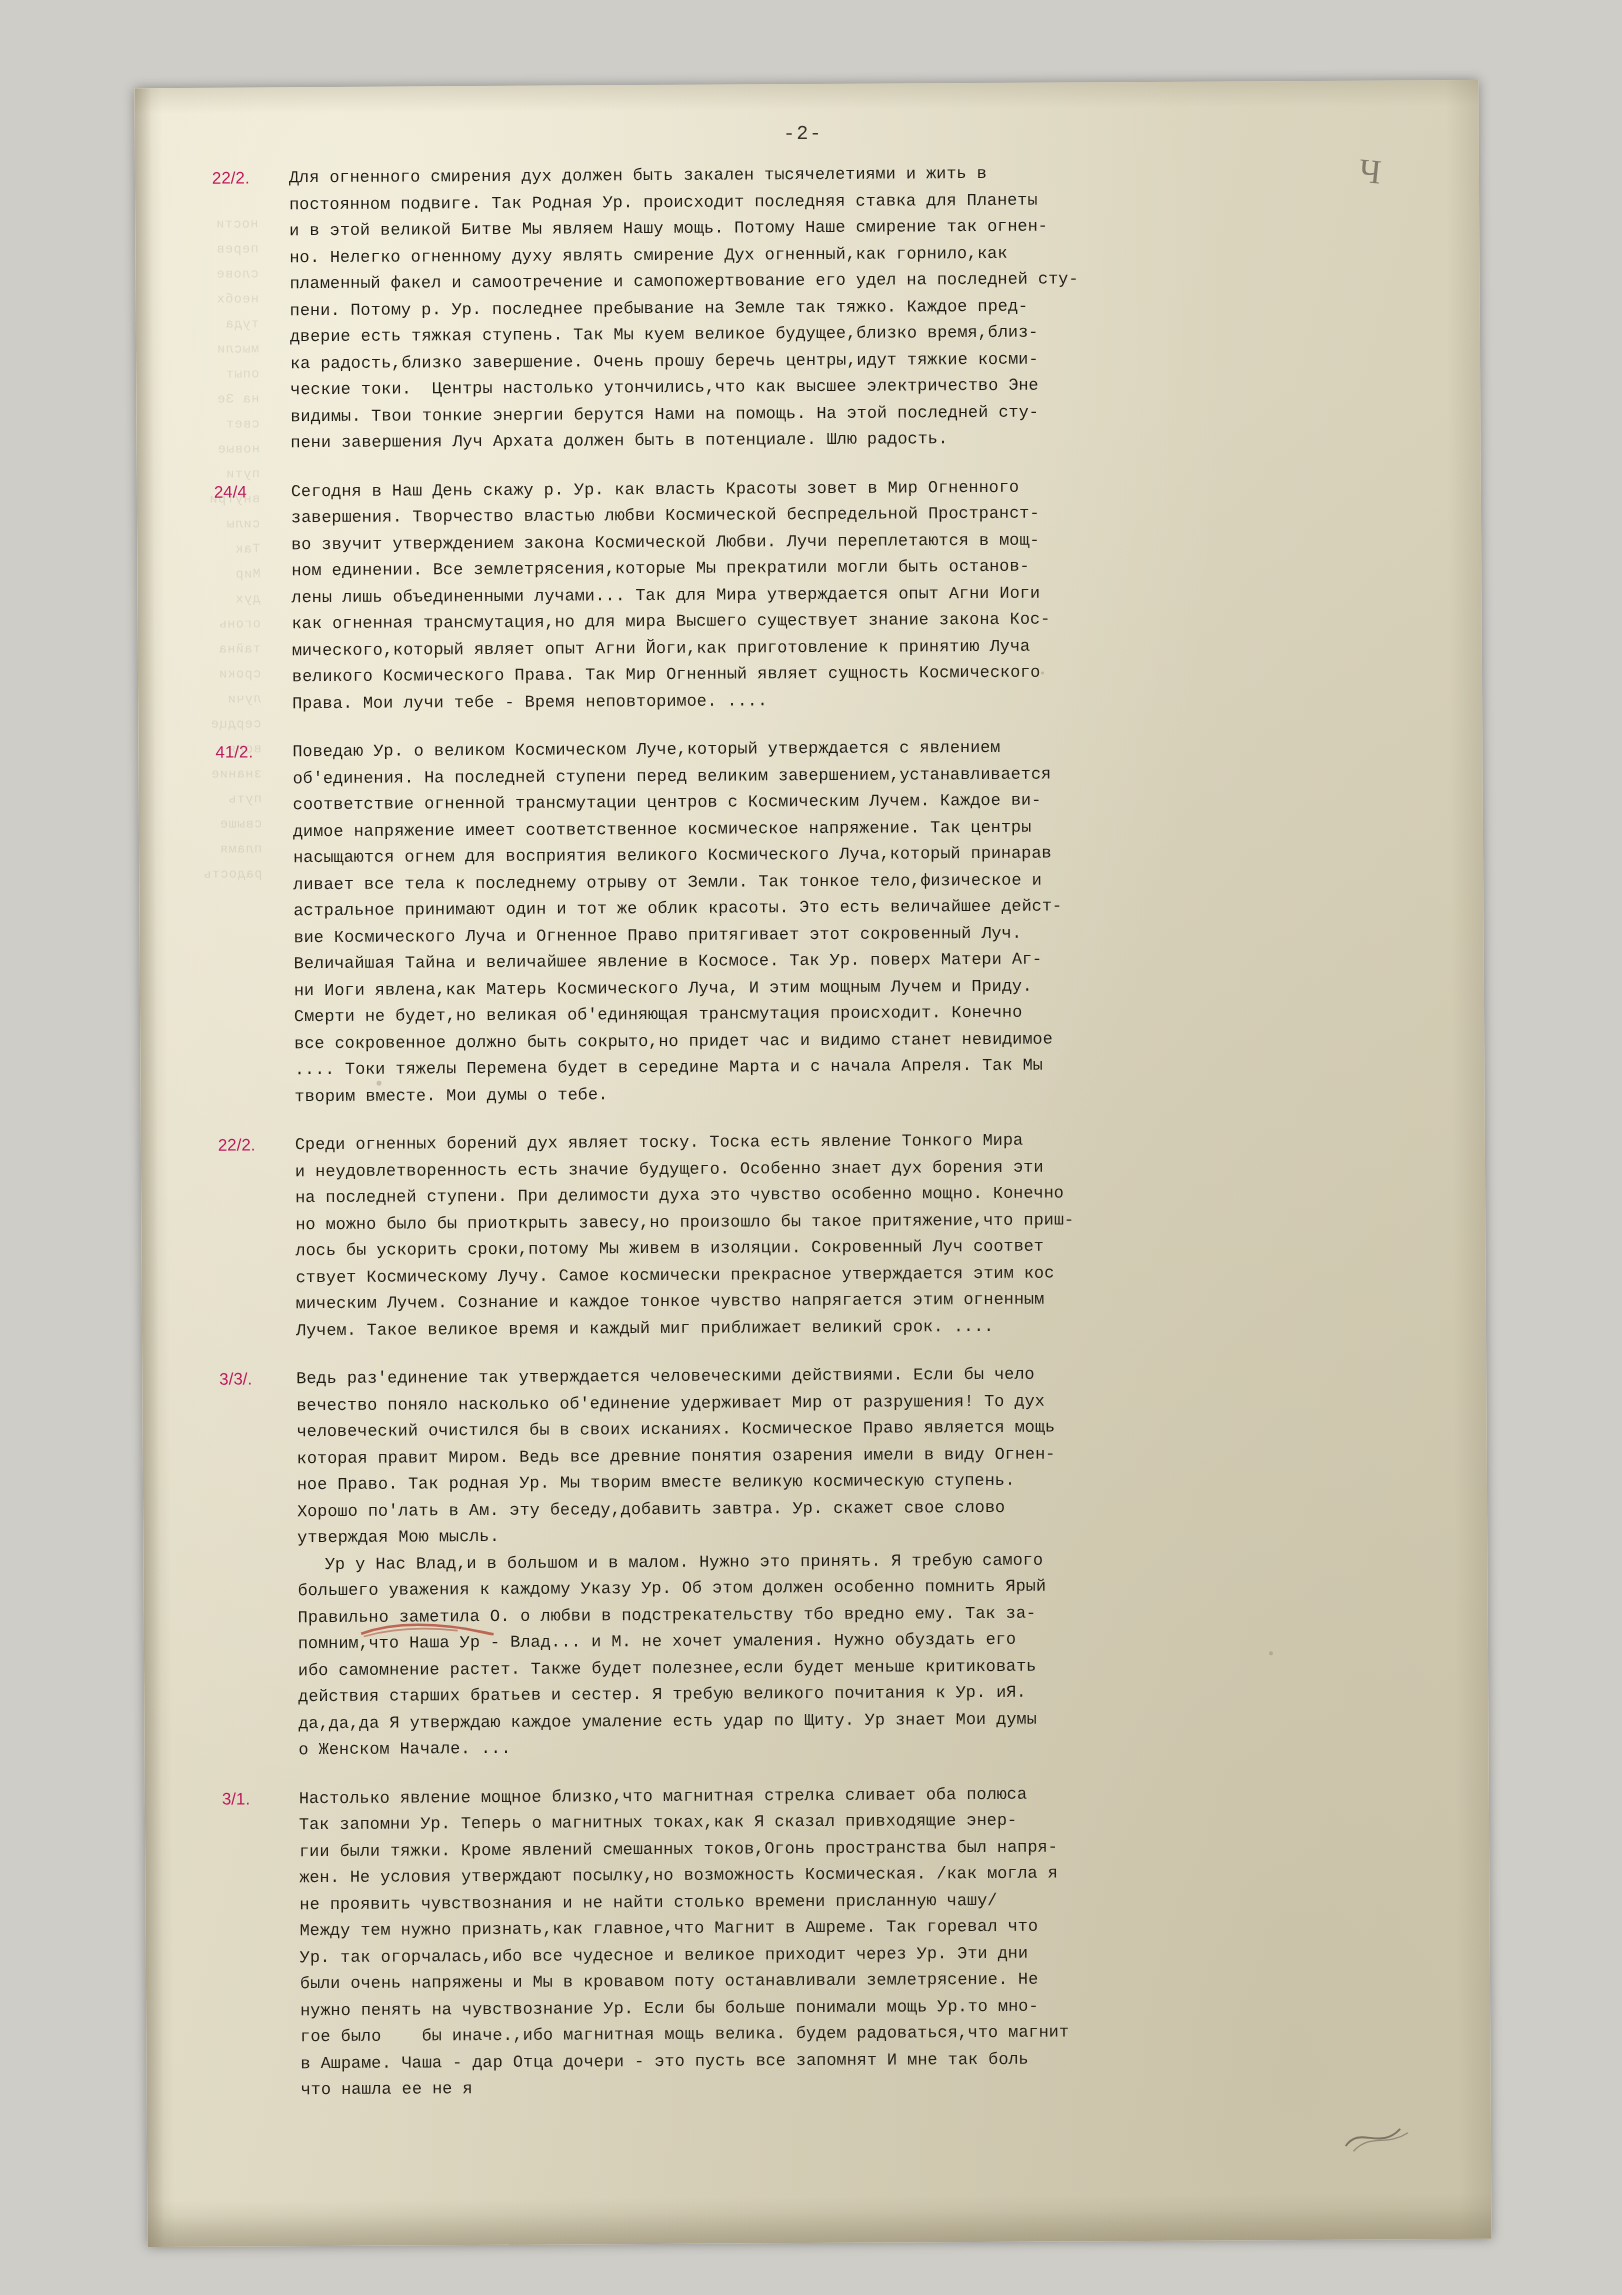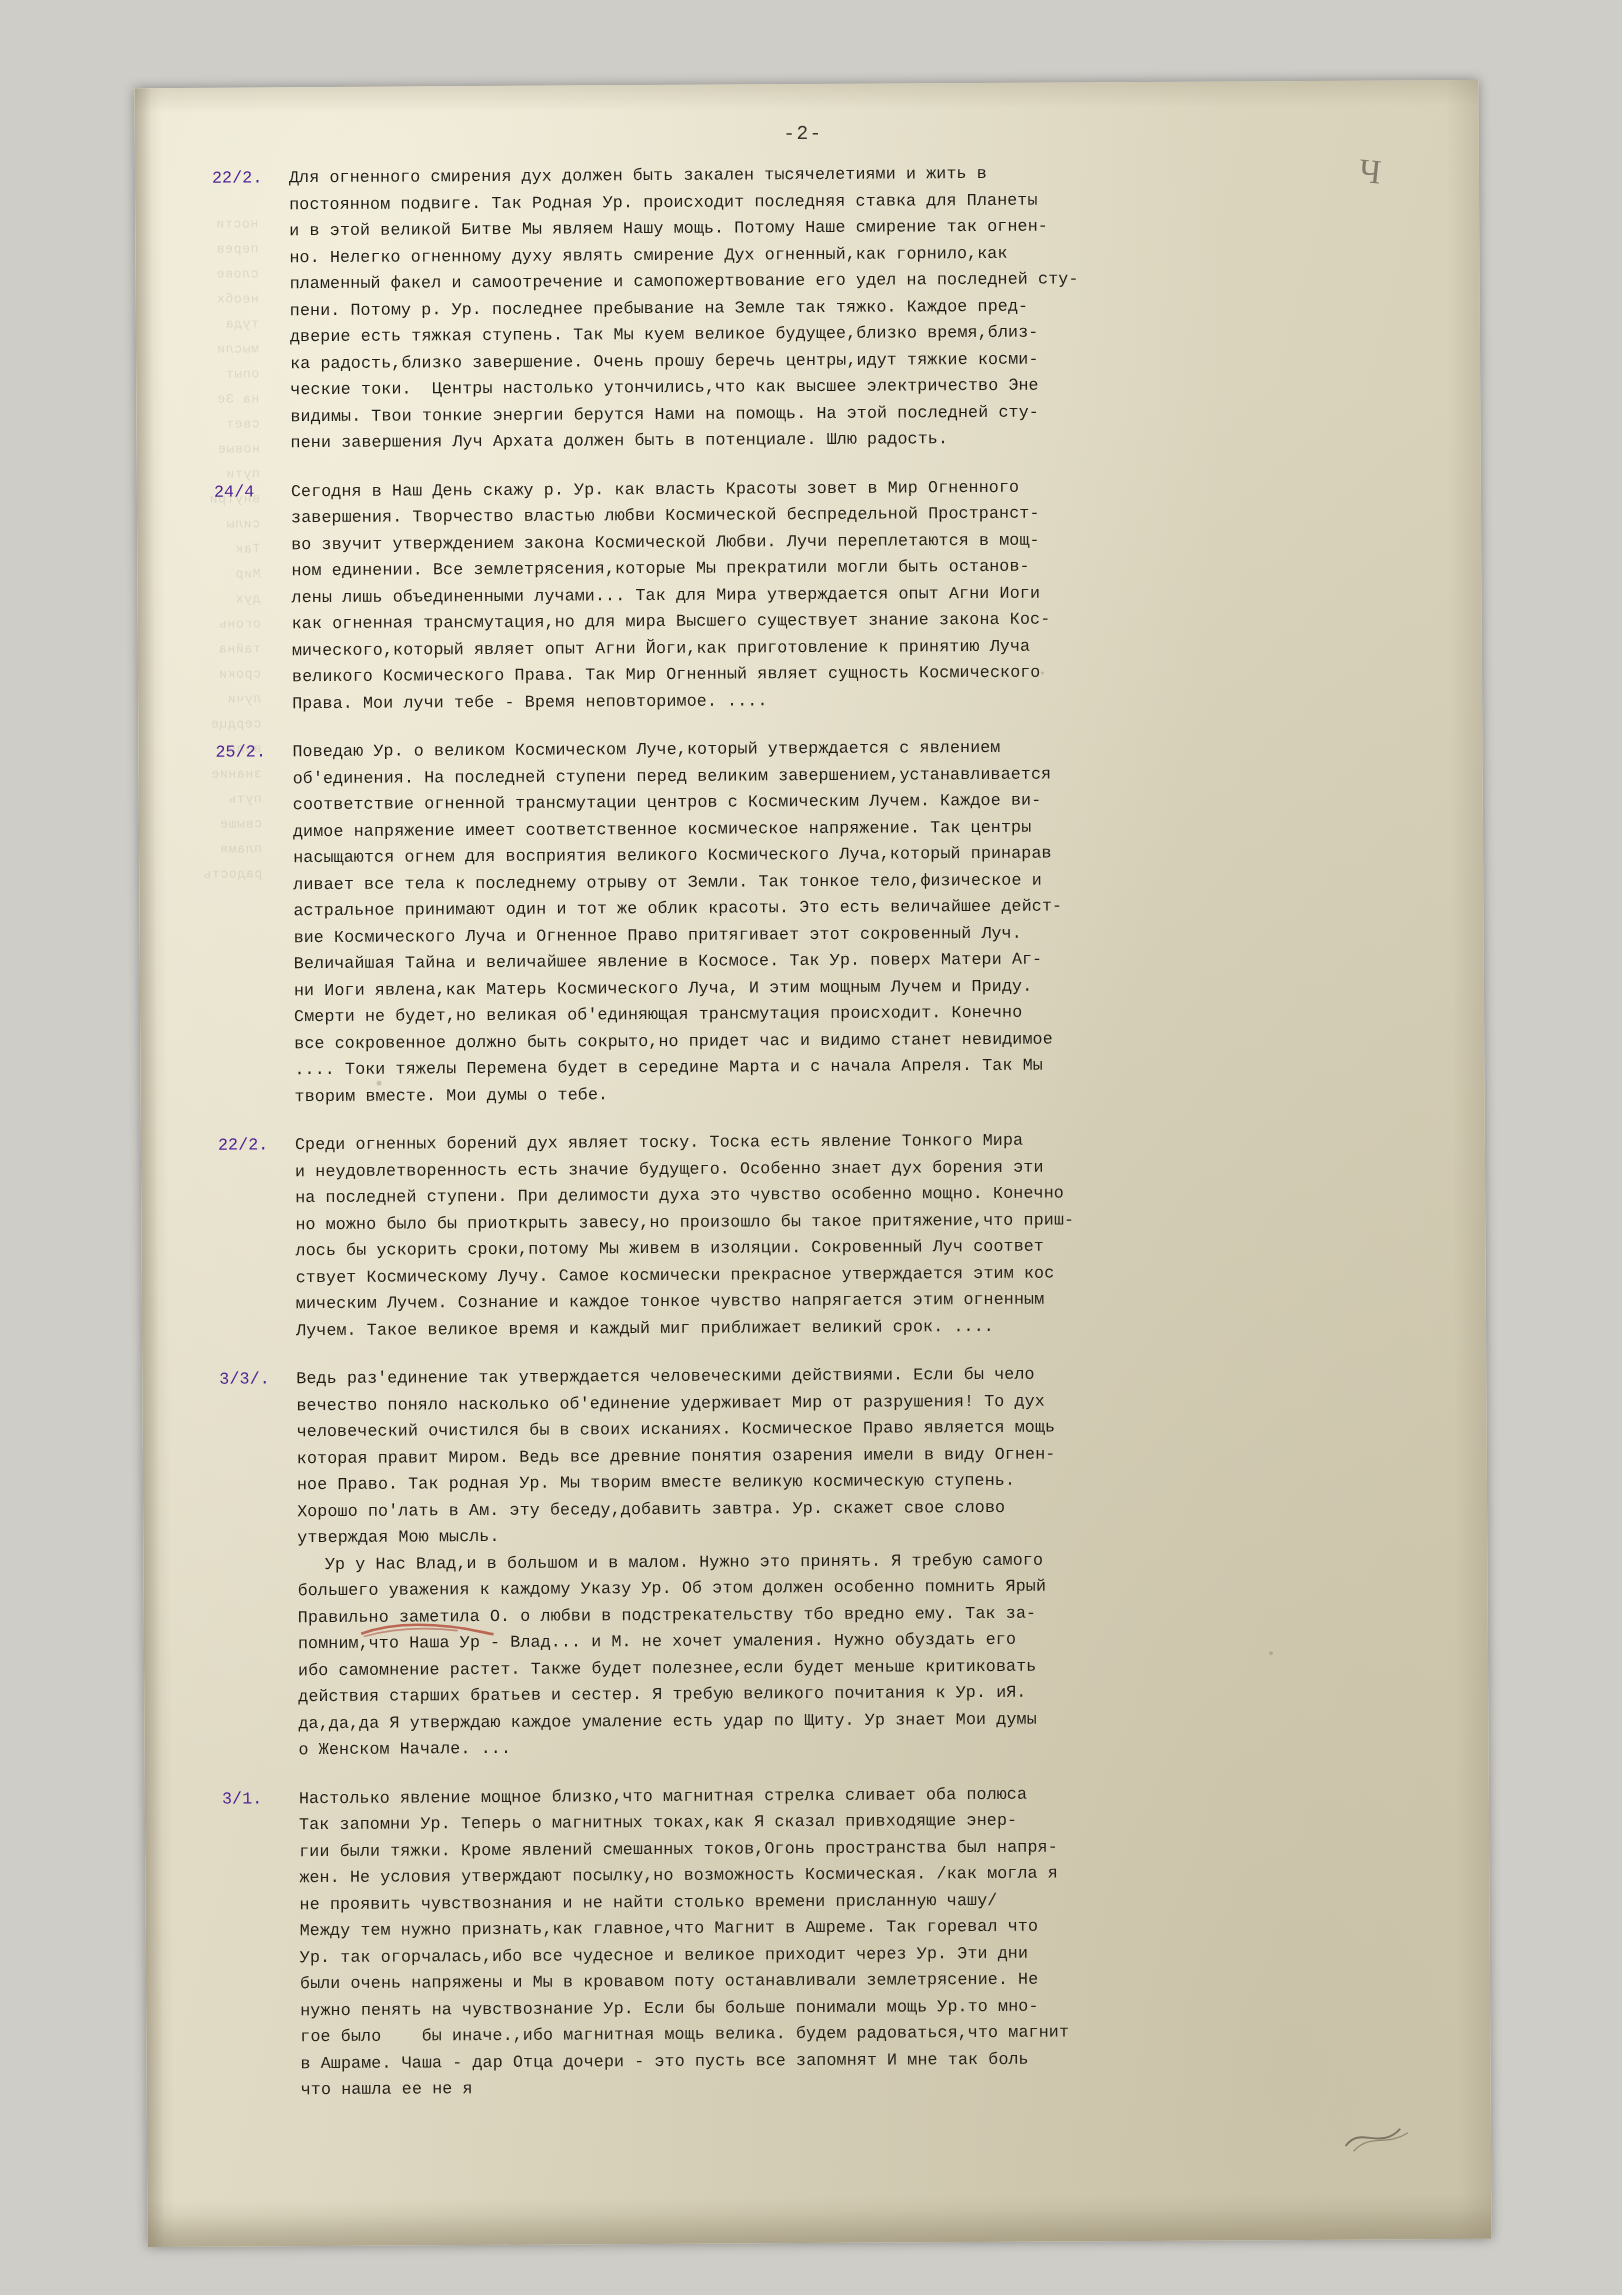--- a/index.html
+++ b/index.html
@@ -100,24 +100,24 @@
     pointer-events: none;
   }
   .entry {
     display: flex;
     align-items: flex-start;
     margin-bottom: 22px;
   }
   .entry-date {
     flex: 0 0 auto;
     width: 77px;
-    font-family: Liberation Mono, monospace;
+    font-family: Liberation Sans, sans-serif;
     font-size: 16.7px;
     line-height: 26.5px;
-    color: #4c1d95;
+    color: #be185d;
     letter-spacing: 0.1px;
     white-space: pre;
   }
   .entry-body {
     flex: 1 1 auto;
     font-family: "Liberation Mono", monospace;
     font-size: 16.7px;
     line-height: 26.5px;
     color: #23201a;
     letter-spacing: 0.1px;
@@ -248,21 +248,21 @@
 во звучит утверждением закона Космической Любви. Лучи переплетаются в мощ-
 ном единении. Все землетрясения,которые Мы прекратили могли быть останов-
 лены лишь объединенными лучами... Так для Мира утверждается опыт Агни Иоги
 как огненная трансмутация,но для мира Высшего существует знание закона Кос-
 мического,который являет опыт Агни Йоги,как приготовление к принятию Луча
 великого Космического Права. Так Мир Огненный являет сущность Космического
 Права. Мои лучи тебе - Время неповторимое. ....</div>
     </div>
 
     <div class="entry">
-      <div class="entry-date">25/2.</div>
+      <div class="entry-date">41/2.</div>
       <div class="entry-body">Поведаю Ур. о великом Космическом Луче,который утверждается с явлением
 об'единения. На последней ступени перед великим завершением,устанавливается
 соответствие огненной трансмутации центров с Космическим Лучем. Каждое ви-
 димое напряжение имеет соответственное космическое напряжение. Так центры
 насыщаются огнем для восприятия великого Космического Луча,который принарав
 ливает все тела к последнему отрыву от Земли. Так тонкое тело,физическое и
 астральное принимают один и тот же облик красоты. Это есть величайшее дейст-
 вие Космического Луча и Огненное Право притягивает этот сокровенный Луч.
 Величайшая Тайна и величайшее явление в Космосе. Так Ур. поверх Матери Аг-
 ни Иоги явлена,как Матерь Космического Луча, И этим мощным Лучем и Приду.

